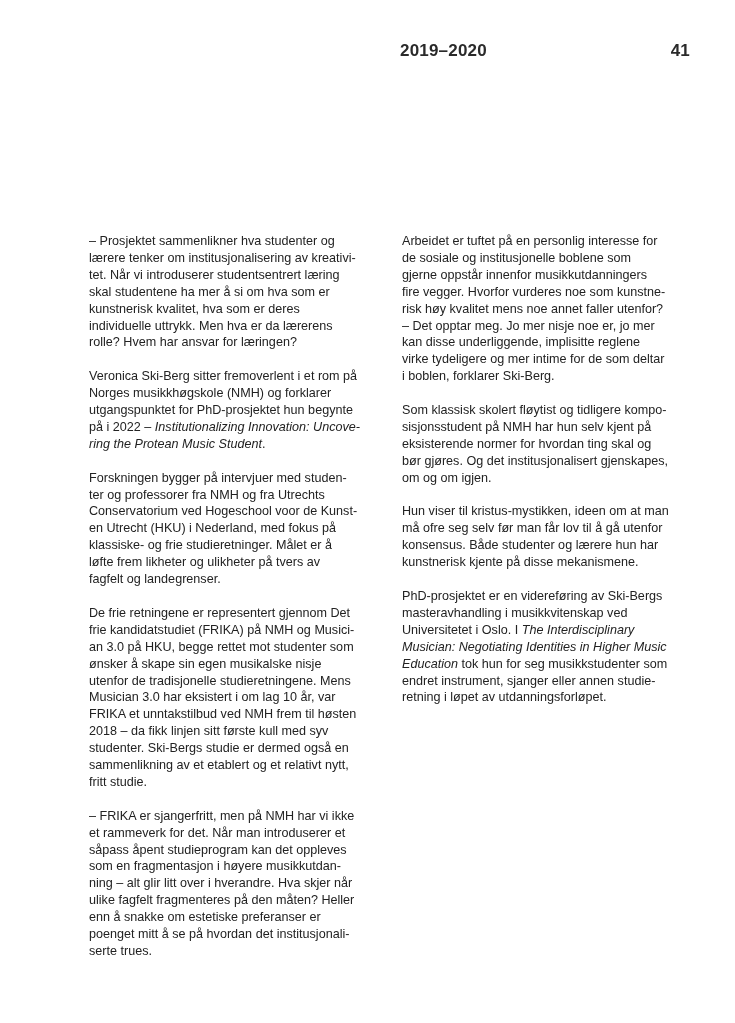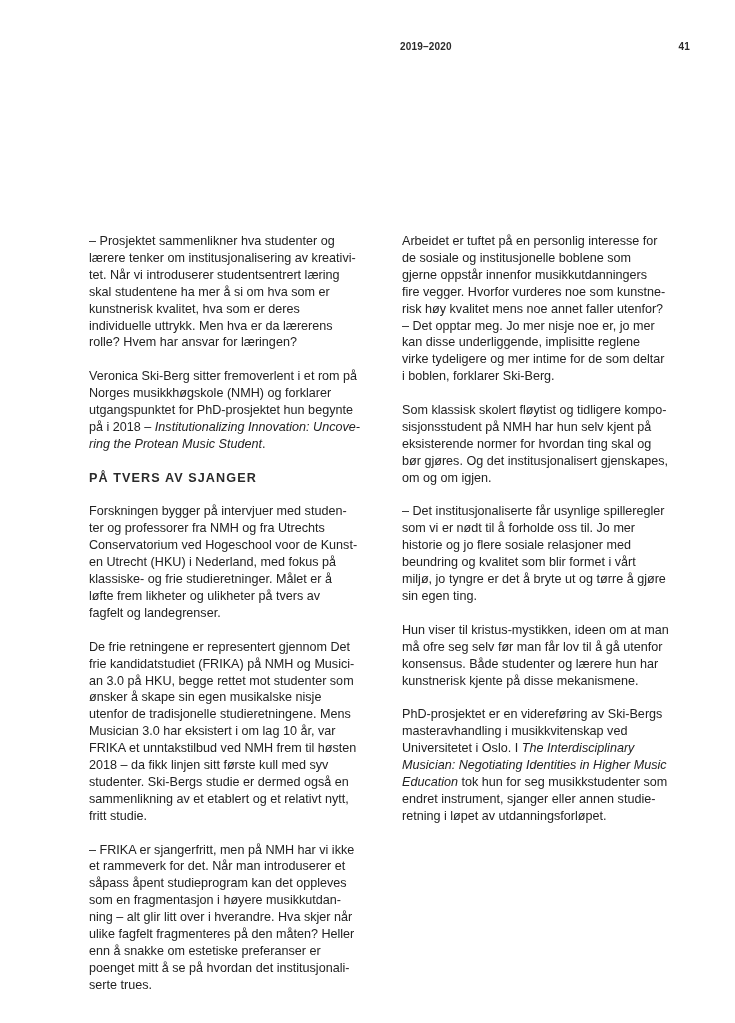--- a/index.html
+++ b/index.html
@@ -14,21 +14,21 @@
       overflow: hidden;
       font-family: "Liberation Sans", "DejaVu Sans", sans-serif;
       color: #222222;
     }
     .running-head {
       position: absolute;
       top: 41px;
       left: 400px;
       width: 290px;
       height: 18px;
-      font-size: 10px;
+      font-size: 17px;
       font-weight: 600;
       color: #2a2a2a;
       letter-spacing: 0.2px;
     }
     .running-head .year {
       position: absolute;
       left: 0;
       top: 0;
     }
     .running-head .page-no {
@@ -73,23 +73,22 @@
   <p>– Prosjektet sammenlikner hva studenter og
 lærere tenker om institusjonalisering av kreativi-
 tet. Når vi introduserer studentsentrert læring
 skal studentene ha mer å si om hva som er
 kunstnerisk kvalitet, hva som er deres
 individuelle uttrykk. Men hva er da lærerens
 rolle? Hvem har ansvar for læringen?</p>
   <p><span>Veronica Ski-Berg sitter fremoverlent i et rom på
 Norges musikkhøgskole (NMH) og forklarer
 utgangspunktet for PhD-prosjektet hun begynte
-på i 2018 – </span><em>Institutionalizing Innovation: Uncove-
+på i 2022 – </span><em>Institutionalizing Innovation: Uncove-
 ring the Protean Music Student</em><span>.</span></p>
-  <h2>PÅ TVERS AV SJANGER</h2>
   <p>Forskningen bygger på intervjuer med studen-
 ter og professorer fra NMH og fra Utrechts
 Conservatorium ved Hogeschool voor de Kunst-
 en Utrecht (HKU) i Nederland, med fokus på
 klassiske- og frie studieretninger. Målet er å
 løfte frem likheter og ulikheter på tvers av
 fagfelt og landegrenser.</p>
   <p>De frie retningene er representert gjennom Det
 frie kandidatstudiet (FRIKA) på NMH og Musici-
 an 3.0 på HKU, begge rettet mot studenter som
@@ -120,26 +119,20 @@
 risk høy kvalitet mens noe annet faller utenfor?
 – Det opptar meg. Jo mer nisje noe er, jo mer
 kan disse underliggende, implisitte reglene
 virke tydeligere og mer intime for de som deltar
 i boblen, forklarer Ski-Berg.</p>
   <p>Som klassisk skolert fløytist og tidligere kompo-
 sisjonsstudent på NMH har hun selv kjent på
 eksisterende normer for hvordan ting skal og
 bør gjøres. Og det institusjonalisert gjenskapes,
 om og om igjen.</p>
-  <p>– Det institusjonaliserte får usynlige spilleregler
-som vi er nødt til å forholde oss til. Jo mer
-historie og jo flere sosiale relasjoner med
-beundring og kvalitet som blir formet i vårt
-miljø, jo tyngre er det å bryte ut og tørre å gjøre
-sin egen ting.</p>
   <p>Hun viser til kristus-mystikken, ideen om at man
 må ofre seg selv før man får lov til å gå utenfor
 konsensus. Både studenter og lærere hun har
 kunstnerisk kjente på disse mekanismene.</p>
   <p><span>PhD-prosjektet er en videreføring av Ski-Bergs
 masteravhandling i musikkvitenskap ved
 Universitetet i Oslo. I </span><em>The Interdisciplinary
 Musician: Negotiating Identities in Higher Music
 Education</em><span> tok hun for seg musikkstudenter som
 endret instrument, sjanger eller annen studie-

